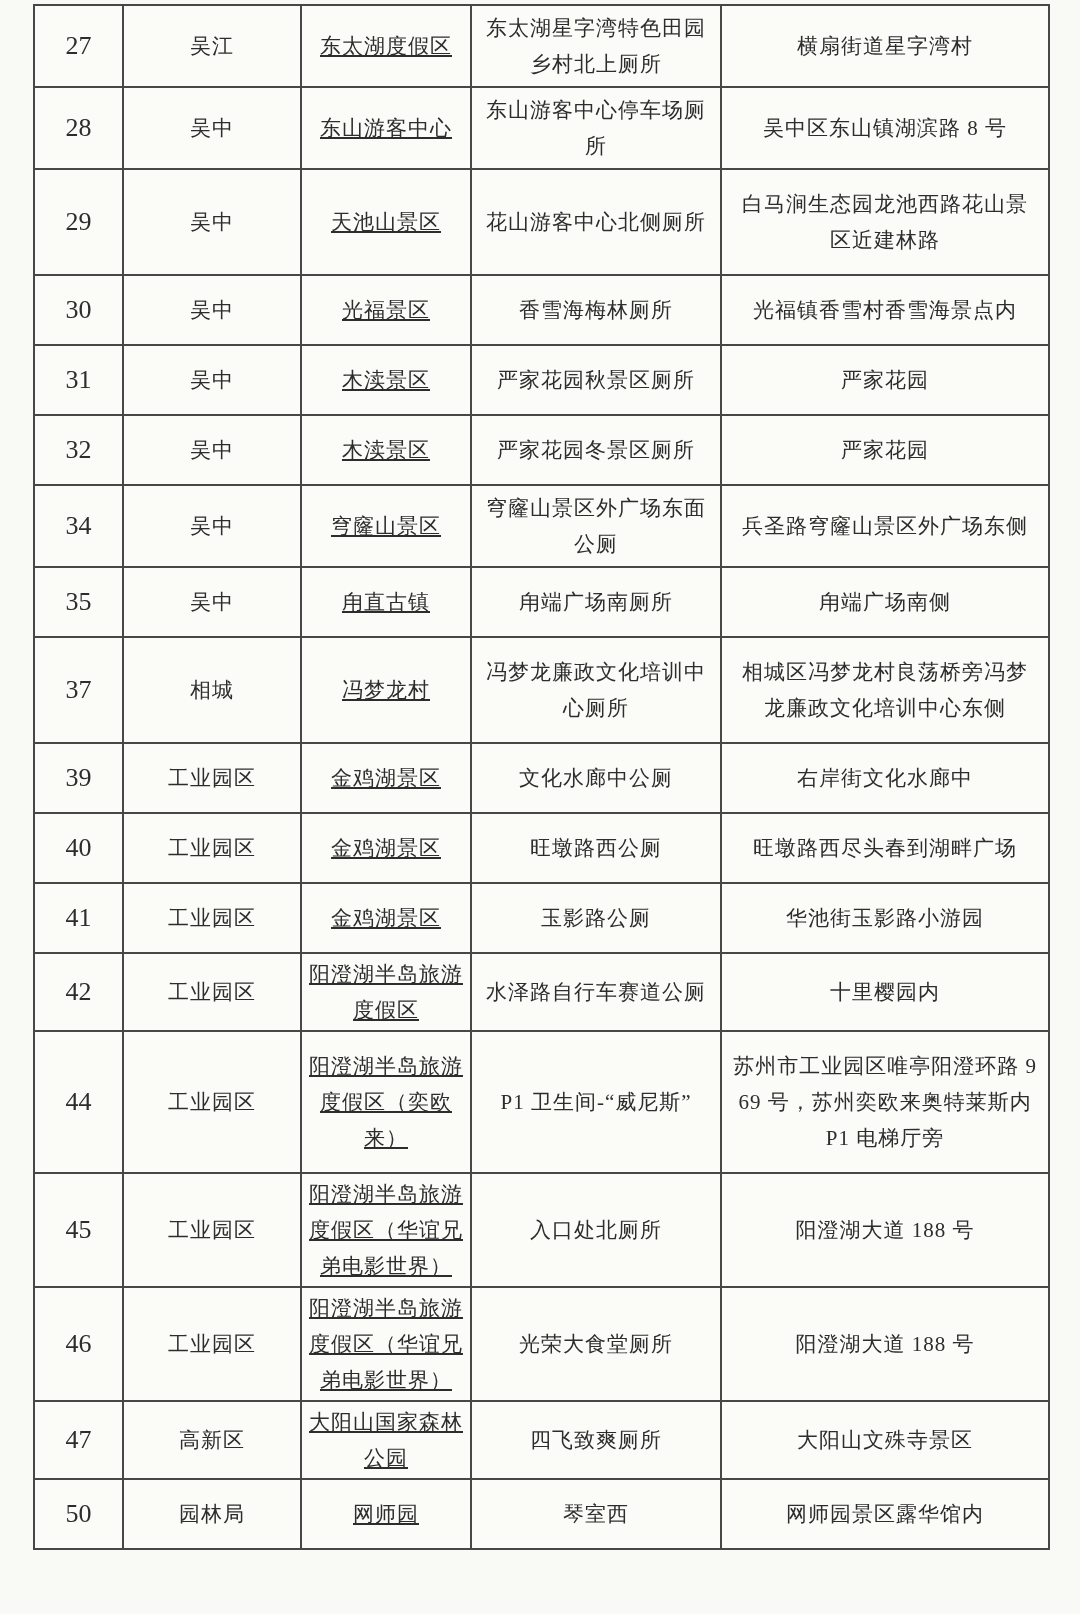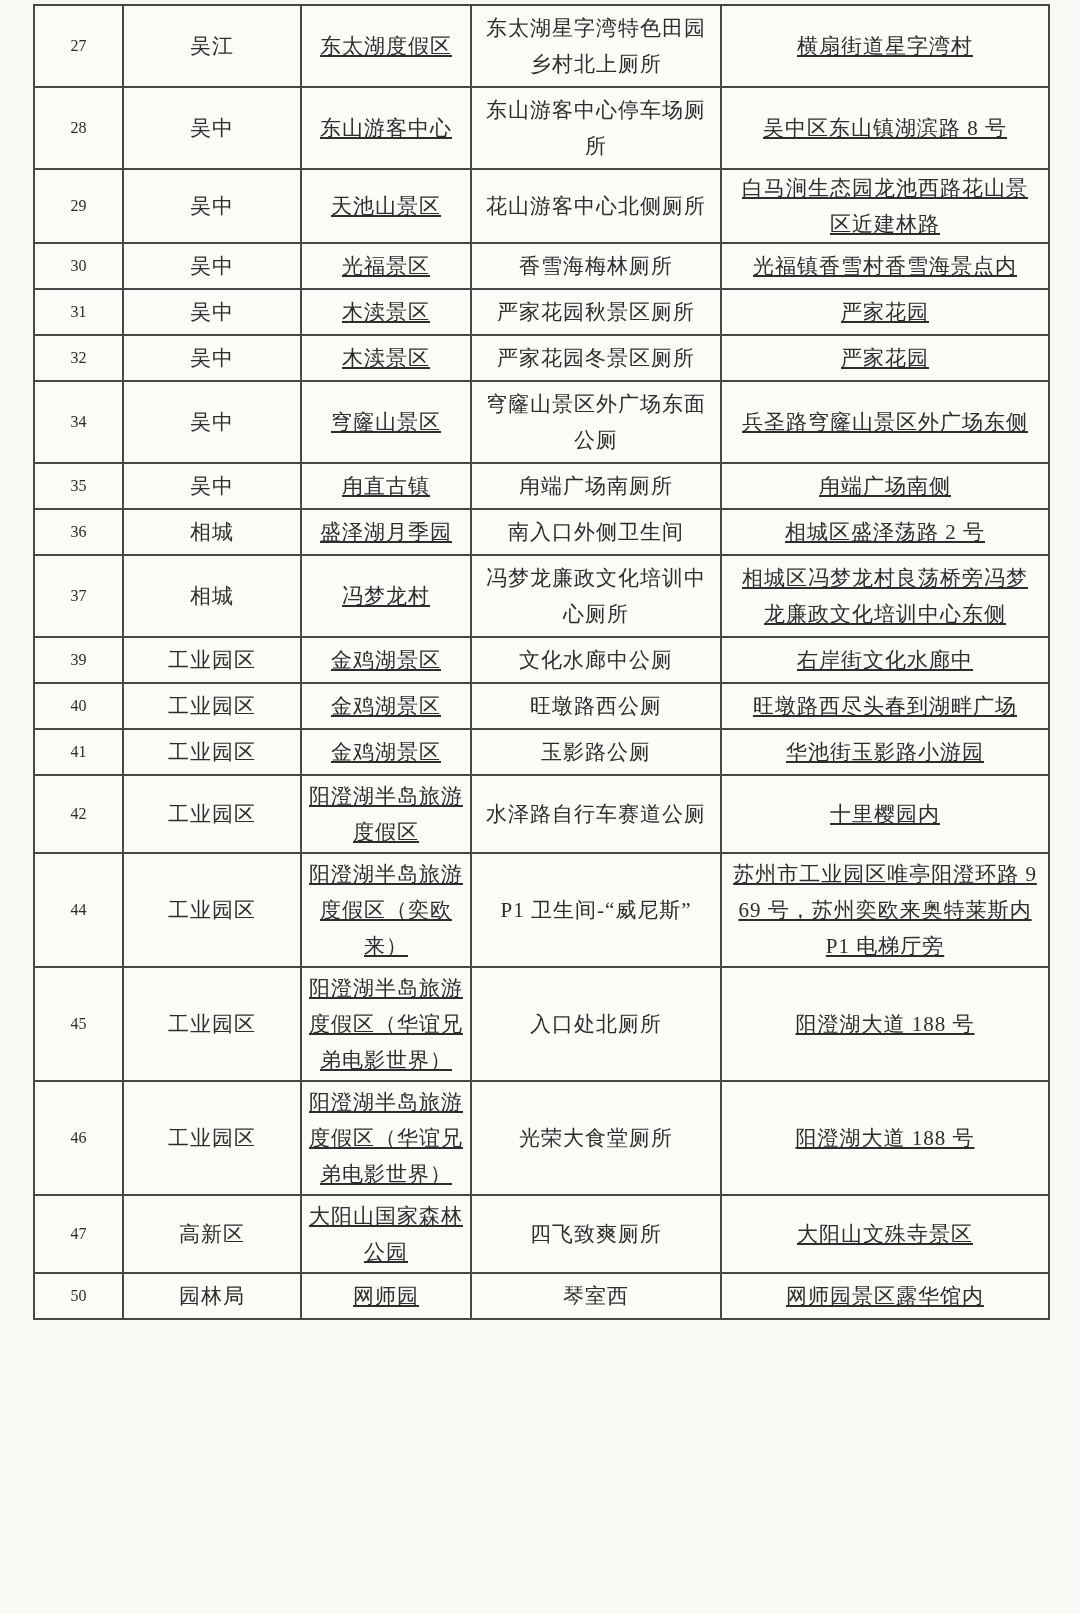--- a/index.html
+++ b/index.html
@@ -33,33 +33,32 @@
     text-align: center;
     vertical-align: middle;
     font-size: 21px;
     line-height: 36px;
     color: #2d2d2d;
     padding: 2px 8px;
     letter-spacing: 1px;
     word-break: break-all;
   }
   td.c-num {
-    font-size: 16px;
+    font-size: 26px;
     letter-spacing: 0;
   }
   td.c-area {
     padding: 2px 4px;
     text-decoration: underline;
   }
   td.c-toilet {
     padding: 4px 6px;
   }
   td.c-address {
-    padding: 0 10px;
-    text-decoration: underline;
+    padding: 16px 10px;
   }
 </style>
 </head>
 <body>
 
 <div class="doc-page">
   <table class="toilet-table">
     <colgroup>
       <col style="width:89px">
       <col style="width:178px">
@@ -118,27 +117,20 @@
     <td class="c-address">兵圣路穹窿山景区外广场东侧</td>
   </tr>
         <tr>
     <td class="c-num">35</td>
     <td class="c-district">吴中</td>
     <td class="c-area">甪直古镇</td>
     <td class="c-toilet">甪端广场南厕所</td>
     <td class="c-address">甪端广场南侧</td>
   </tr>
         <tr>
-    <td class="c-num">36</td>
-    <td class="c-district">相城</td>
-    <td class="c-area">盛泽湖月季园</td>
-    <td class="c-toilet">南入口外侧卫生间</td>
-    <td class="c-address">相城区盛泽荡路 2 号</td>
-  </tr>
-        <tr>
     <td class="c-num">37</td>
     <td class="c-district">相城</td>
     <td class="c-area">冯梦龙村</td>
     <td class="c-toilet">冯梦龙廉政文化培训中心厕所</td>
     <td class="c-address">相城区冯梦龙村良荡桥旁冯梦龙廉政文化培训中心东侧</td>
   </tr>
         <tr>
     <td class="c-num">39</td>
     <td class="c-district">工业园区</td>
     <td class="c-area">金鸡湖景区</td>

